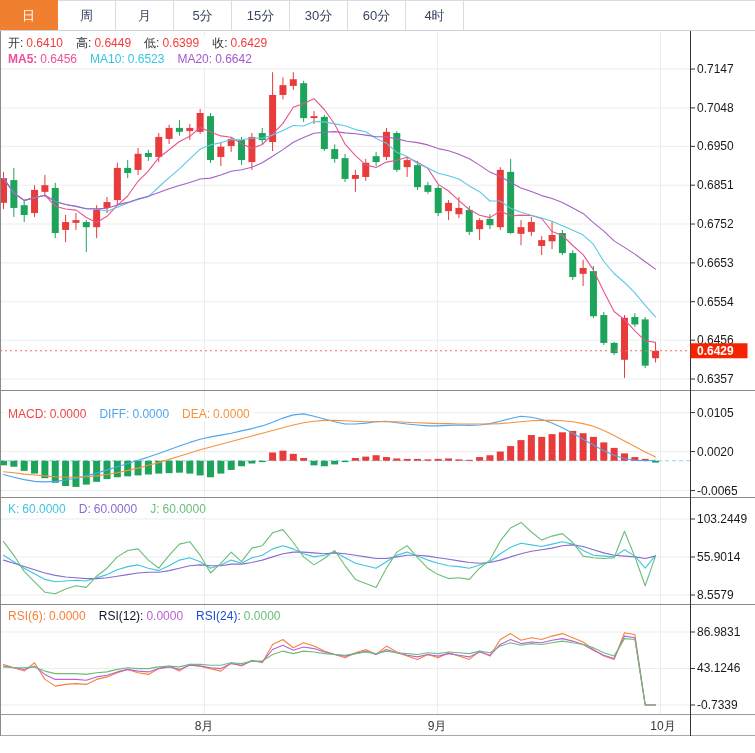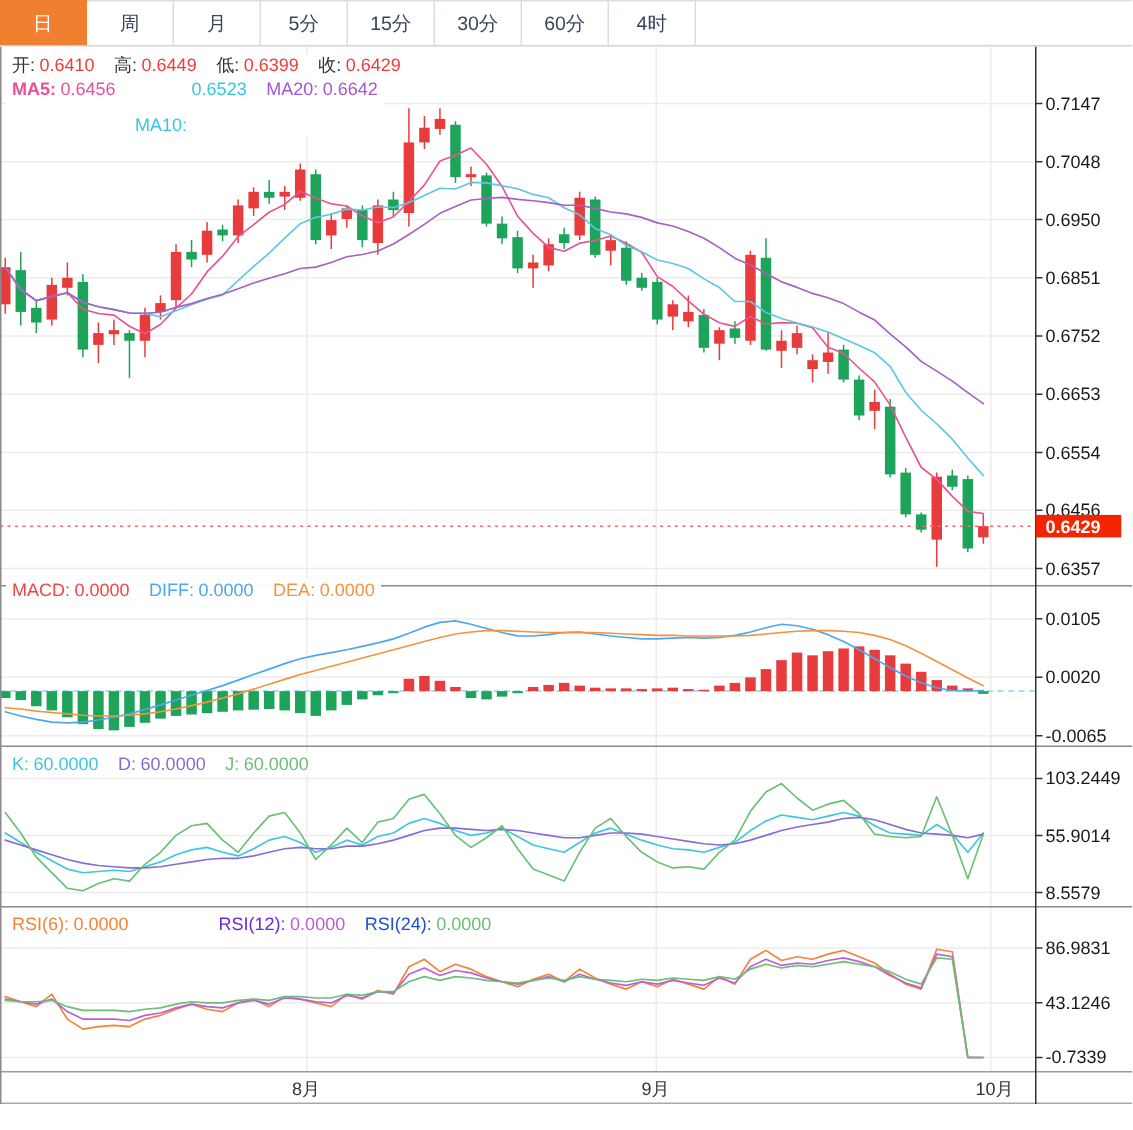--- a/index.html
+++ b/index.html
@@ -325,29 +325,29 @@
         <span style="color: rgb(51, 51, 51);">收:</span>
         <span style="color: rgb(244, 59, 59);">0.6429</span>
       </span>
     </div>
   <div class="legend" id="legend-ma" style="top:52px">
       <span class="pair">
         <span style="color: rgb(237, 79, 155); font-weight: bold;">MA5:</span>
         <span style="color: rgb(237, 79, 155);">0.6456</span>
       </span>
       <span class="pair">
-        <span style="color: rgb(54, 198, 224); margin-top: 24px;">MA10:</span>
+        <span style="color: rgb(54, 198, 224);">MA10:</span>
         <span style="color: rgb(54, 198, 224);">0.6523</span>
       </span>
       <span class="pair">
         <span style="color: rgb(163, 88, 205); text-align: right;">MA20:</span>
         <span style="color: rgb(163, 88, 205);">0.6642</span>
       </span>
     </div>
-  <div class="legend" id="legend-macd" style="top:386px">
+  <div class="legend" id="legend-macd" style="top:407px">
       <span class="pair">
         <span style="color: rgb(240, 69, 69);">MACD:</span>
         <span style="color: rgb(240, 69, 69);">0.0000</span>
       </span>
       <span class="pair">
         <span style="color: rgb(77, 166, 240);">DIFF:</span>
         <span style="color: rgb(77, 166, 240);">0.0000</span>
       </span>
       <span class="pair">
         <span style="color: rgb(245, 146, 62);">DEA:</span>
@@ -367,21 +367,21 @@
         <span style="color: rgb(106, 191, 118);">J:</span>
         <span style="color: rgb(106, 191, 118);">60.0000</span>
       </span>
     </div>
   <div class="legend" id="legend-rsi" style="top:609px">
       <span class="pair">
         <span style="color: rgb(245, 130, 58);">RSI(6):</span>
         <span style="color: rgb(245, 130, 58);">0.0000</span>
       </span>
       <span class="pair">
-        <span style="color: #6d28d9; margin-left: 47px;">RSI(12):</span>
+        <span style="color: #0f172a;">RSI(12):</span>
         <span style="color: rgb(187, 95, 214);">0.0000</span>
       </span>
       <span class="pair">
         <span style="color: #1d4ed8;">RSI(24):</span>
         <span style="color: rgb(106, 191, 118);">0.0000</span>
       </span>
     </div>
 </div>
 
 </body></html>

